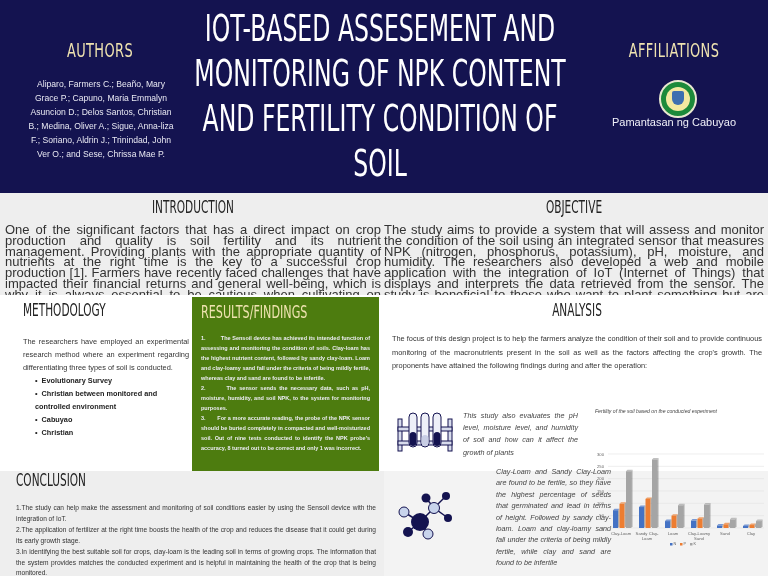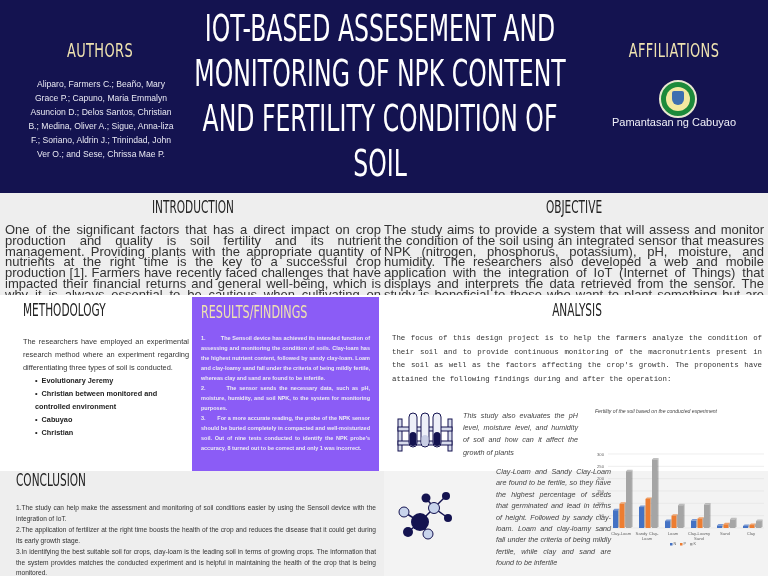--- a/index.html
+++ b/index.html
@@ -32,27 +32,27 @@
 
   .white-band { position: absolute; left: 0; top: 295px; width: 768px; height: 176px; background: #ffffff; }
 
   .method { position: absolute; left: 15px; top: 300px; width: 166px; margin-left: 8px; }
   .method .section-head { transform-origin: left; }
   .method .body-text { margin-top: 16px; font-size: 7.4px; line-height: 12.8px; }
   .method ul { list-style: none; margin-left: 12px; }
   .method li { font-weight: bold; font-size: 7.3px; line-height: 13px; color: #222; }
   .method li::before { content: "•"; margin-right: 4px; }
 
-  .results { position: absolute; left: 192px; top: 297px; width: 187px; height: 175px; background: #8b5cf6; padding: 4px 9px; }
+  .results { position: absolute; left: 192px; top: 297px; width: 187px; height: 175px; background: #4d7c0f; padding: 4px 9px; }
   .results .section-head { color: #efe3b0; transform-origin: left; font-size: 18px; }
   .results .rtext { color: #ececf4; font-size: 5.5px; line-height: 10px; font-weight: bold; text-align: justify; margin-top: 11px; }
 
   .analysis { position: absolute; left: 392px; top: 300px; width: 370px; }
   .analysis .section-head { text-align: center; transform-origin: center; }
-  .analysis .body-text { font-size: 7.4px; line-height: 13.5px; margin-top: 12px; font-family: Liberation Mono, monospace; }
+  .analysis .body-text { font-size: 7.4px; line-height: 13.5px; margin-top: 12px; }
 
   .tubes-icon { position: absolute; left: 396px; top: 411px; width: 58px; height: 42px; }
   .mol-icon { position: absolute; left: 398px; top: 488px; width: 60px; height: 52px; }
   .note1 { position: absolute; left: 463px; top: 410px; width: 115px; font-style: italic; font-size: 7.2px; line-height: 12.2px; color: #444; text-align: justify; }
   .note2 { position: absolute; left: 463px; top: 466px; width: 115px; font-style: italic; font-size: 7.2px; line-height: 11.4px; color: #444; text-align: justify; margin-left: 33px; }
 
   .chart { position: absolute; left: 588px; top: 405px; width: 180px; height: 150px; }
   .chart-title { position: absolute; left: 7px; top: 3px; font-style: italic; font-size: 5.1px; color: #444; white-space: nowrap; }
 
   .concl-band { position: absolute; left: 0; top: 471px; width: 384px; height: 105px; background: #eeeeee; }
@@ -93,21 +93,21 @@
   <div class="section-head centered-head">OBJECTIVE</div>
   <div class="body-text">The study aims to provide a system that will assess and monitor the condition of the soil using an integrated sensor that measures NPK (nitrogen, phosphorus, potassium), pH, moisture, and humidity. The researchers also developed a web and mobile application with the integration of IoT (Internet of Things) that displays and interprets the data retrieved from the sensor. The study is beneficial to those who want to plant something but are not sure if the soil can handle the growth of the plant or crops.</div>
 </div>
 
 <div class="white-band"></div>
 
 <div class="method">
   <div class="section-head">METHODOLOGY</div>
   <div class="body-text">The researchers have employed an experimental research method where an experiment regarding differentiating three types of soil is conducted.</div>
   <ul>
-    <li>Evolutionary Jeremy</li>
+    <li>Evolutionary Survey</li>
     <li>Christian between monitored and controlled environment</li>
     <li>Cabuyao</li>
     <li>Christian</li>
   </ul>
 </div>
 
 <div class="results">
   <div class="section-head">RESULTS/FINDINGS</div>
   <div class="rtext">
     <div>1.&nbsp;&nbsp;&nbsp;&nbsp;&nbsp;&nbsp;&nbsp;&nbsp; The Sensoil device has achieved its intended function of assessing and monitoring the condition of soils. Clay-loam has the highest nutrient content, followed by sandy clay-loam. Loam and clay-loamy sand fall under the criteria of being mildly fertile, whereas clay and sand are found to be infertile.</div>

